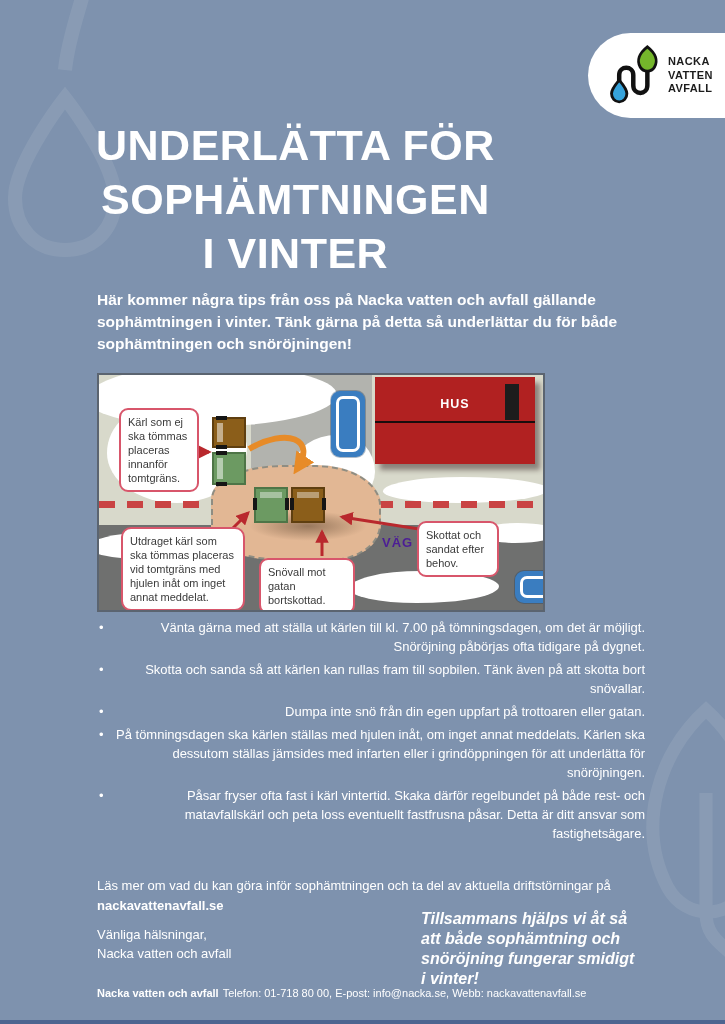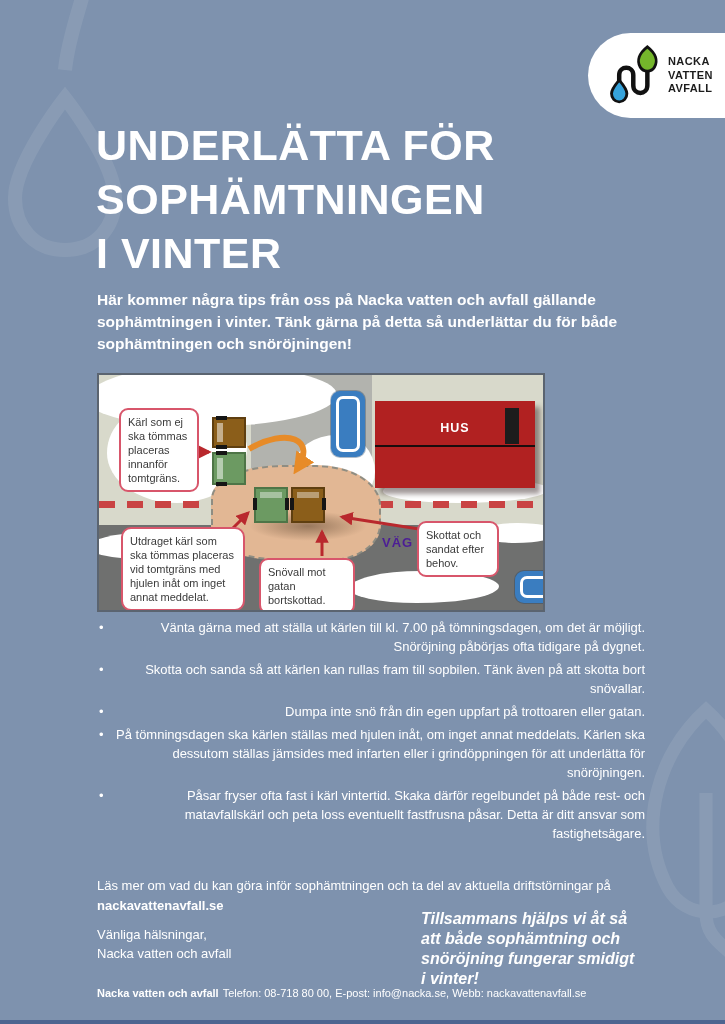--- a/index.html
+++ b/index.html
@@ -19,32 +19,32 @@
     position:absolute; left:588px; top:33px; width:145px; height:85px;
     background:#fff; border-radius:44px 0 0 44px;
   }
   .logo-text {
     position:absolute; left:80px; top:22px;
     font-size:11px; font-weight:800; color:#1c1c1c;
     line-height:13.5px; letter-spacing:.4px;
   }
 
   
-  .title { position:absolute; left:96px; top:118px; font-size:43px; font-weight:800; line-height:54px; letter-spacing:.5px; }
+  .title { position:absolute; left:96px; top:118px; font-size:43px; font-weight:800; line-height:54px; letter-spacing:.5px;text-align:center; }
   .intro { position:absolute; left:97px; top:289px; width:545px; font-size:15.5px; font-weight:700; line-height:22px; }
 
   
   .illu {
     position:absolute; left:97px; top:373px; width:448px; height:239px;
     background:#D8D9CB; border:2px solid #5B6470; overflow:hidden;
   }
   .road     { position:absolute; left:0; top:150px; width:448px; height:89px; background:#6F706F; }
   .driveway { position:absolute; left:152px; top:0; width:121px; height:150px; background:#B2B3AE; }
   .house {
-    position:absolute; left:276px; top:26px; width:160px; height:87px;
+    position:absolute; left:276px; top:2px; width:160px; height:87px;
     background:#B12121; box-shadow:5px 6px 5px rgba(45,25,25,.45);
   }
   .house-line { position:absolute; left:0; top:44px; width:100%; height:2px; background:#1a0d0d; }
   .chimney { position:absolute; left:130px; top:7px; width:14px; height:36px; background:#1c1c1c; }
   .house-label { position:absolute; left:0; top:20px; width:100%; text-align:center; font-size:12.5px; font-weight:700; letter-spacing:1px; color:#fff; }
 
   .snow { position:absolute; background:#fff; border-radius:48% 52% 55% 45% / 55% 48% 52% 45%; }
 
   .dash-line { position:absolute; top:126px; height:7px;
     background:repeating-linear-gradient(90deg,#C94343 0 16px,rgba(0,0,0,0) 16px 28px); }
@@ -217,16 +217,16 @@
 </p>
 
 <div class="signoff">
   <div>Vänliga hälsningar,</div>
   <div>Nacka vatten och avfall</div>
 </div>
 
 <div class="tagline">Tillsammans hjälps vi åt så att både sophämtning och snöröjning fungerar smidigt i vinter!</div>
 
 <div class="footer">
-  <b>Nacka vatten och avfall</b><span>Telefon: 08-718 80 00, E-post: info@nacka.se, Webb: nackavattenavfall.se</span>
+  <b>Nacka vatten och avfall</b><span>Telefon: 01-718 80 00, E-post: info@nacka.se, Webb: nackavattenavfall.se</span>
 </div>
 
 <div class="bottom-bar"></div>
 
 </body></html>

